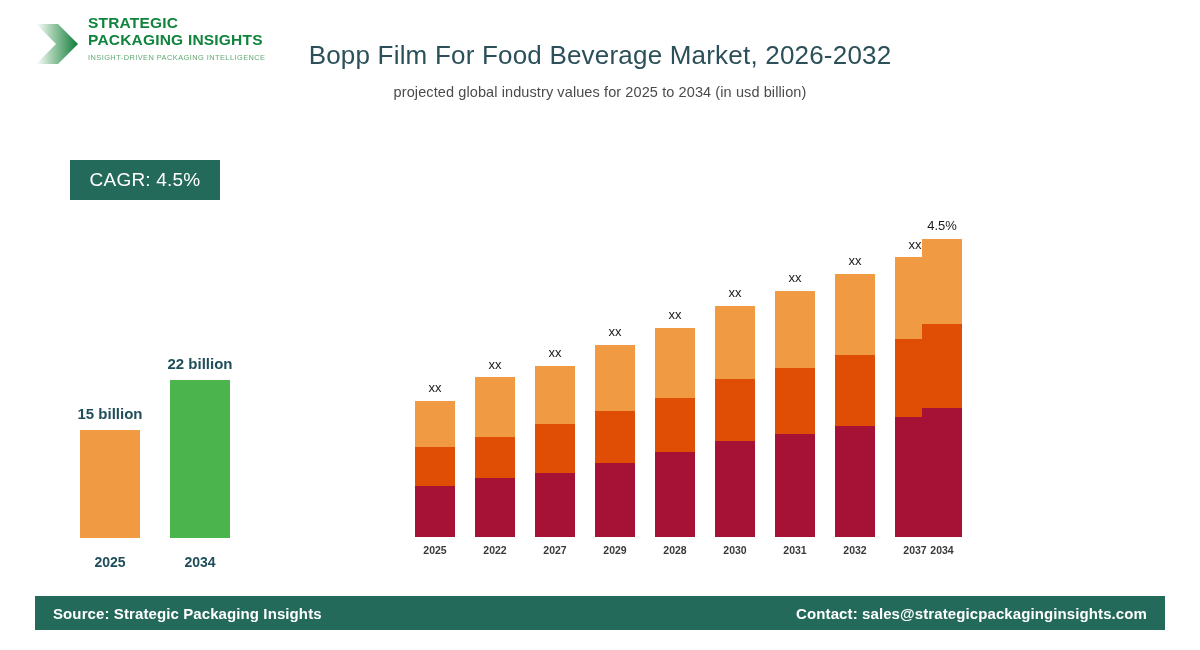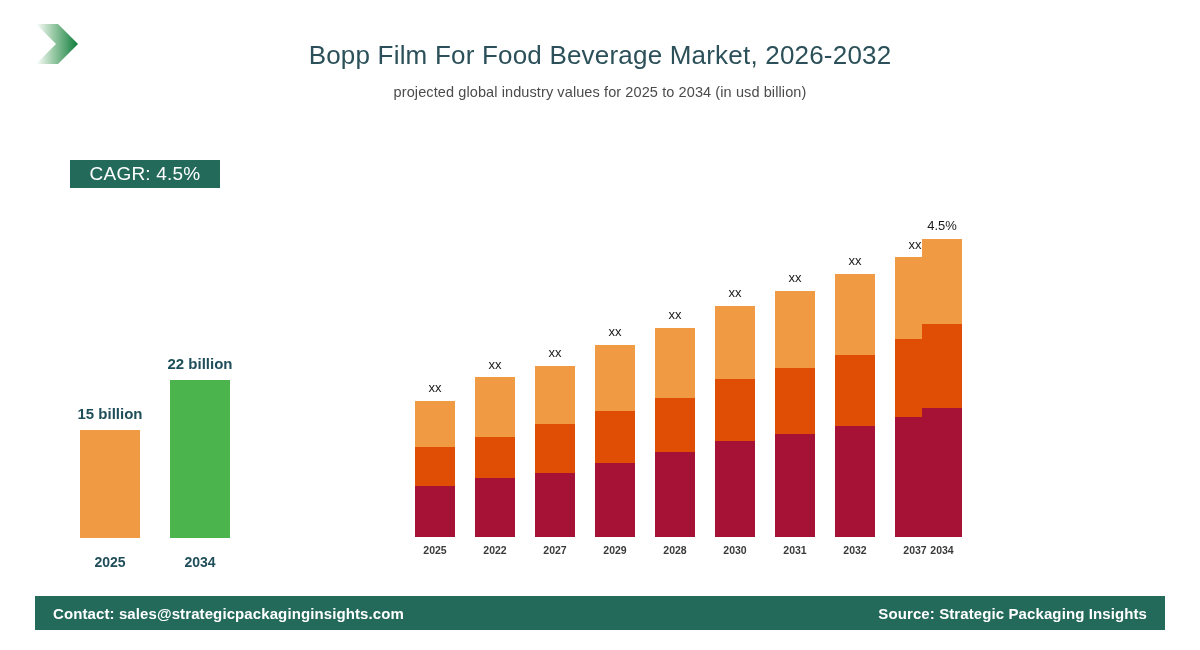--- a/index.html
+++ b/index.html
@@ -31,21 +31,21 @@
     line-height: 35px; letter-spacing: .2px;
   }
   #chart-subtitle {
     margin-top: 11px; font-size: 14.5px; color: #4B4B4B; font-weight: normal;
     letter-spacing: .1px;
   }
 
   
   #cagr-badge {
     position: absolute; left: 70px; top: 160px;
-    width: 150px; height: 28px;
+    width: 150px; height: 40px;
     background: #236A5B; color: #fff;
     display: flex; align-items: center; justify-content: center;
     font-size: 19px; letter-spacing: .2px;
   }
 
   
   #left-chart { position: absolute; left: 55px; top: 300px; width: 230px; height: 270px; }
   .lc-bar-col { position: absolute; bottom: 32px; width: 60px; }
   .lc-bar { width: 60px; }
   .lc-value {
@@ -94,20 +94,25 @@
         <defs>
           <linearGradient id="gchev" x1="0" y1="0" x2="1" y2="0">
             <stop offset="0%" stop-color="#FFFFFF"></stop>
             <stop offset="40%" stop-color="#9CCBA8"></stop>
             <stop offset="100%" stop-color="#0E7C3A"></stop>
           </linearGradient>
         </defs>
         <path d="M2 4 L24 4 L44 24 L24 44 L2 44 L22 24 Z" fill="url(#gchev)"></path>
       </svg>
     </div>
+    <div id="logo-text">
+      <div class="logo-line">STRATEGIC</div>
+      <div class="logo-line">PACKAGING INSIGHTS</div>
+      <div id="logo-tag">INSIGHT-DRIVEN PACKAGING INTELLIGENCE</div>
+    </div>
   </div>
 
   <div id="title-wrap">
     <div id="chart-title">Bopp Film For Food Beverage Market, 2026-2032</div>
     <div id="chart-subtitle">projected global industry values for 2025 to 2034 (in usd billion)</div>
   </div>
 
   <div id="cagr-badge">CAGR: 4.5%</div>
 
   <div id="left-chart">
@@ -210,17 +215,17 @@
           <div class="sb-seg" style="height: 85px; background: rgb(240, 154, 68);"></div>
           <div class="sb-seg" style="height: 84px; background: rgb(224, 78, 5);"></div>
           <div class="sb-seg" style="height: 129px; background: rgb(165, 18, 53);"></div>
         </div>
         <div class="sb-top-label" style="bottom: 327px;">4.5%</div>
         <div class="sb-x-label">2034</div>
       </div>
     </div>
 
   <div id="footer">
+    <div class="footer-text">Source: Strategic Packaging Insights</div>
     <div class="footer-text">Contact: sales@strategicpackaginginsights.com</div>
-    <div class="footer-text">Source: Strategic Packaging Insights</div>
   </div>
 
 </div>
 
 </body></html>

